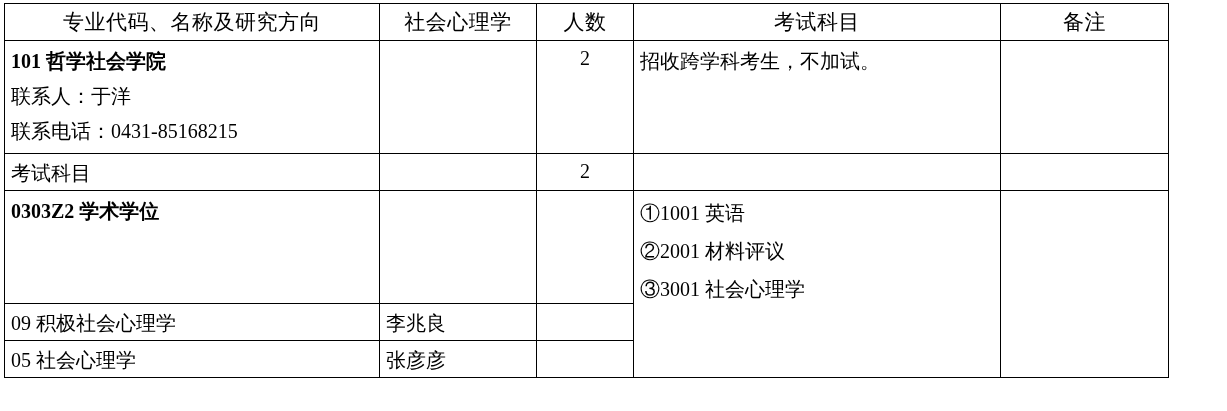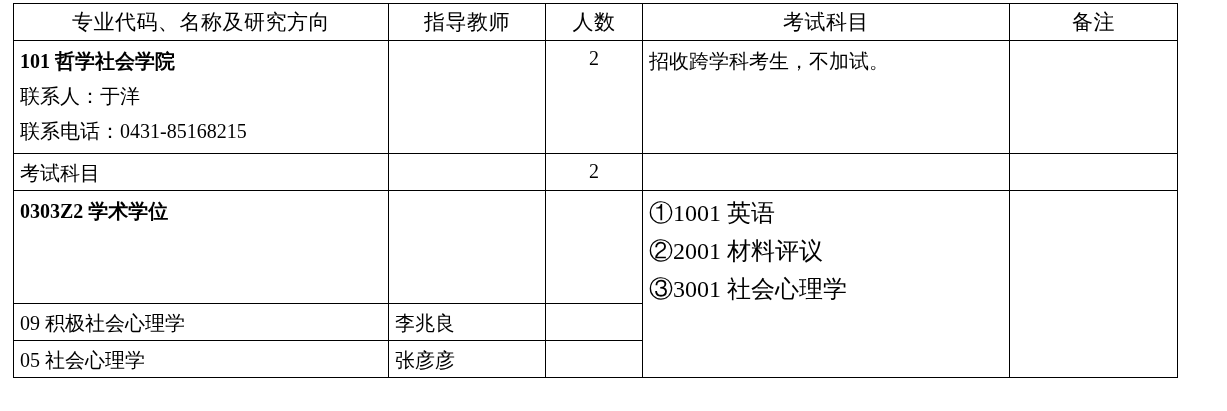--- a/index.html
+++ b/index.html
@@ -11,21 +11,21 @@
     width: 1227px;
     height: 411px;
     font-family: "Liberation Serif", "DejaVu Serif", serif;
     color: #000000;
   }
   .doc {
     position: relative;
     width: 1227px;
     height: 411px;
     box-sizing: border-box;
-    padding: 3px 0 0 10px;
+    padding: 3px 0 0 1px;
   }
   table.admissions {
     border-collapse: collapse;
     table-layout: fixed;
     width: 1164px;
     margin-left: 3px;
   }
   table.admissions td,
   table.admissions th {
     border: 1px solid #000000;
@@ -78,42 +78,42 @@
   }
   .num-cell .cell-text {
     padding: 0;
     text-align: center;
   }
 
   td.empty { }
 
   .exam-lines .line {
     line-height: 38px;
-    font-size: 24px;
+    font-size: 20px;
   }
 </style>
 </head>
 <body>
 
 <div class="doc">
   <table class="admissions">
     <colgroup>
       <col class="c1">
         <col class="c2">
         <col class="c3">
         <col class="c4">
         <col class="c5">
     </colgroup>
     <tbody>
       <tr class="header-row">
         <td>
           <span class="hdr-inner">专业代码、名称及研究方向</span>
         </td>
         <td>
-          <span class="hdr-inner">指导教师</span>
+          <span class="hdr-inner">社会心理学</span>
         </td>
         <td>
           <span class="hdr-inner">人数</span>
         </td>
         <td>
           <span class="hdr-inner">考试科目</span>
         </td>
         <td>
           <span class="hdr-inner">备注</span>
         </td>

